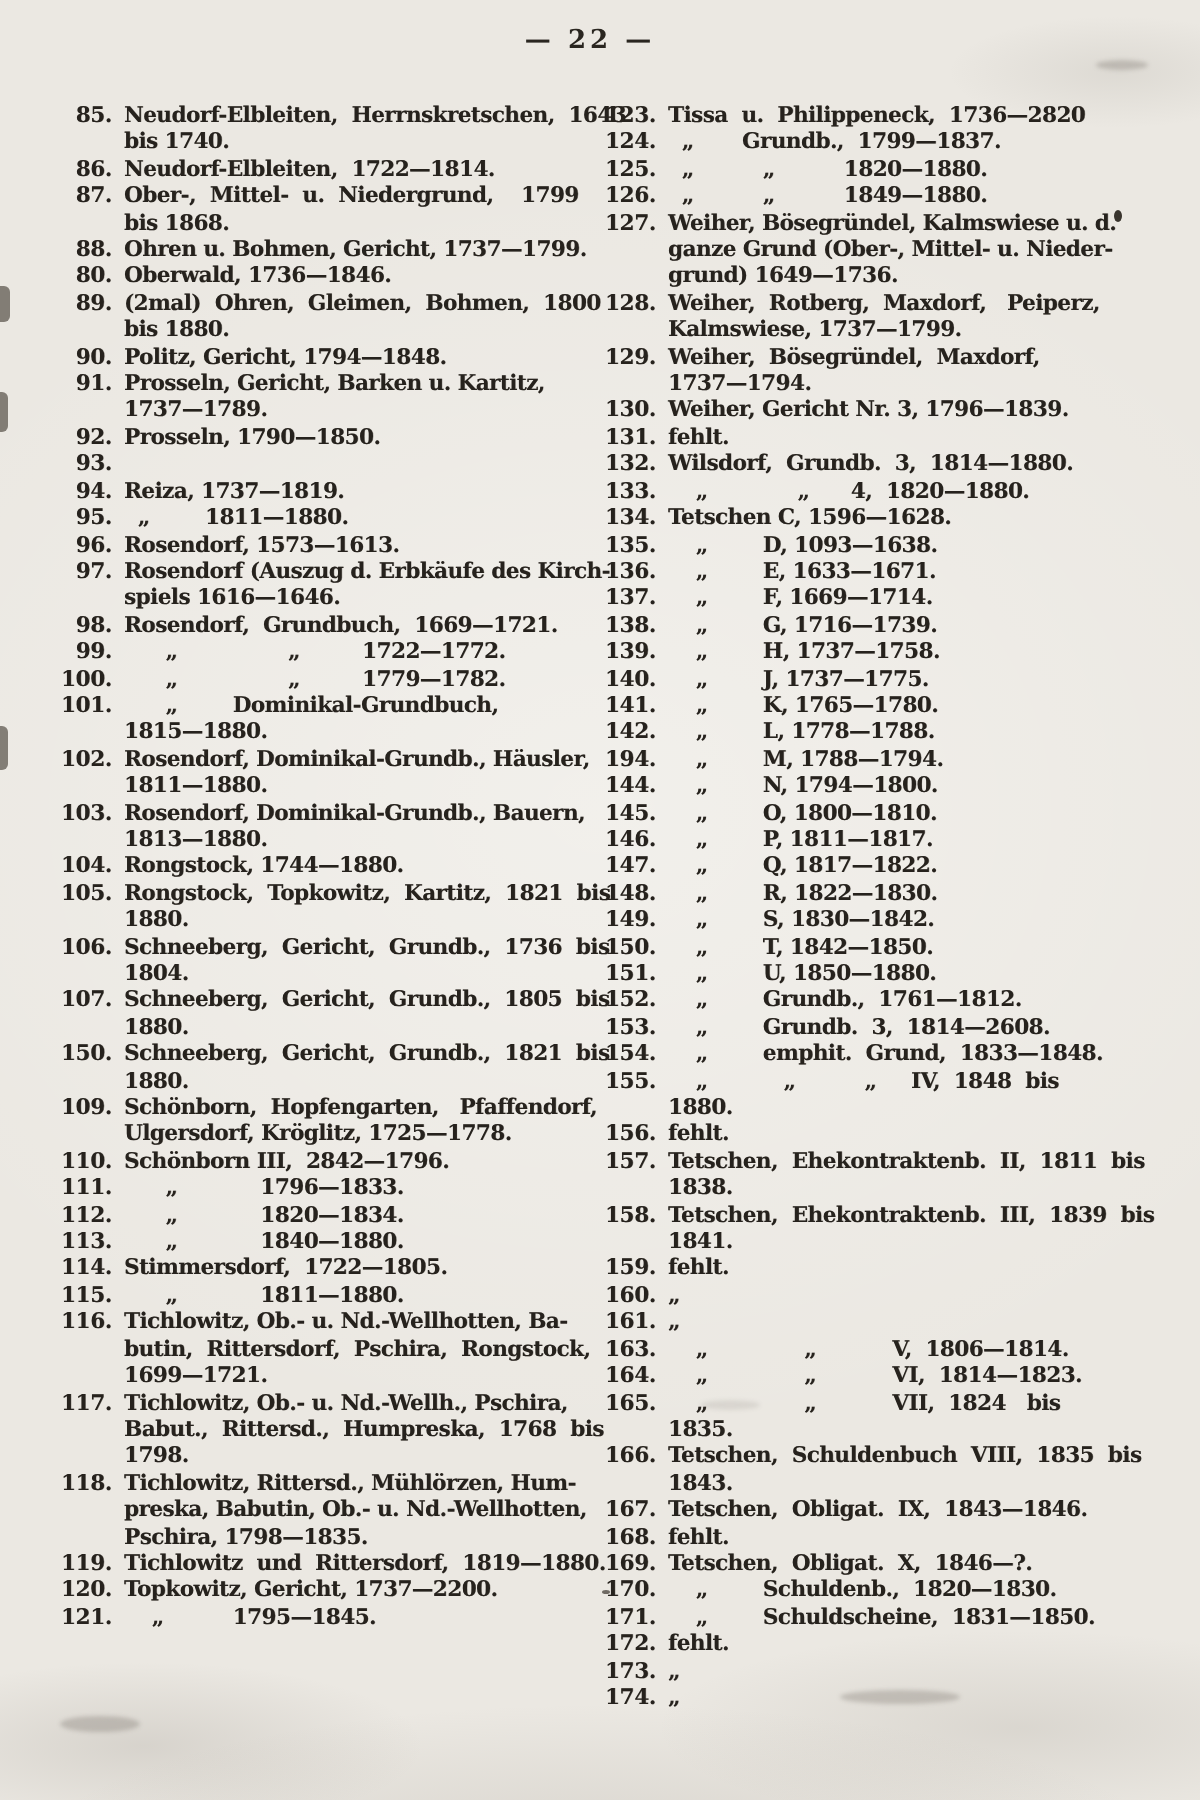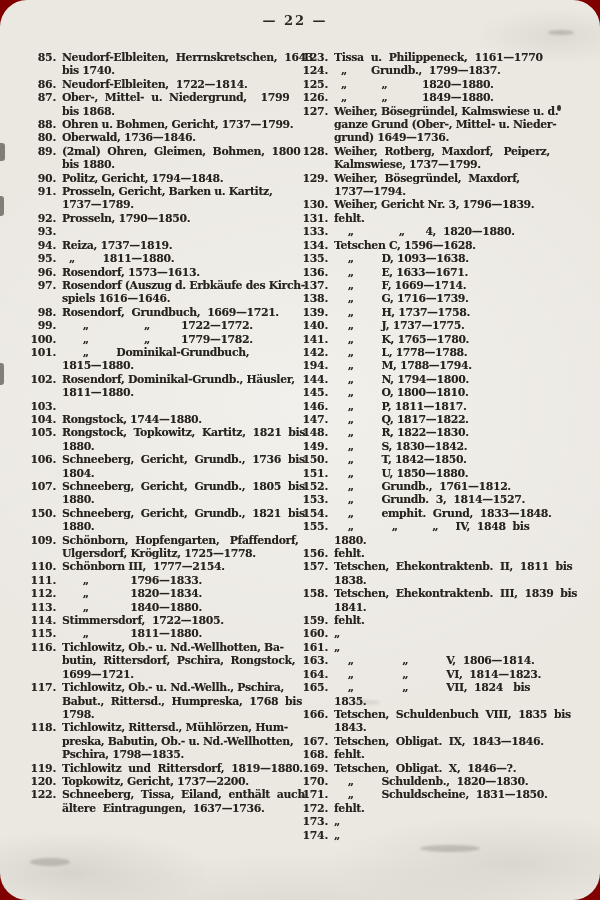--- a/index.html
+++ b/index.html
@@ -11,21 +11,20 @@
   .page{
     position:relative;width:600px;height:900px;
     background:
       radial-gradient(ellipse 420px 120px at 50% 104%, rgba(120,112,100,0.18), rgba(120,112,100,0) 70%),
       radial-gradient(ellipse 200px 60px at 12% 97%, rgba(110,102,92,0.16), rgba(110,102,92,0) 70%),
       radial-gradient(ellipse 260px 70px at 85% 96%, rgba(115,108,96,0.14), rgba(115,108,96,0) 70%),
       radial-gradient(ellipse 120px 40px at 93% 4%, rgba(120,115,105,0.12), rgba(120,115,105,0) 70%),
       radial-gradient(ellipse 500px 400px at 50% 45%, rgba(255,255,253,0.35), rgba(255,255,253,0) 80%),
       #ebe8e2;
     color:#221e1a;
-    border-radius:27px;
   }
   .pagenum{
     position:absolute;top:13px;left:0;right:10px;
     text-align:center;font-size:13px;font-weight:bold;letter-spacing:2px;
     color:#2a2620;
   }
   .col{position:absolute;top:51px;}
   .col-left{left:26px;width:290px;}
   .col-right{left:298px;width:297px;}
   .entry{display:flex;align-items:flex-start;}
@@ -149,20 +148,22 @@
   </div>
 
   <div class="entry">
     <span class="num">102.</span>
     <span class="txt">Rosendorf, Dominikal-Grundb., Häusler,
 1811—1880.</span>
   </div>
 
   <div class="entry">
     <span class="num">103.</span>
+    <span class="txt">Rosendorf, Dominikal-Grundb., Bauern,
+1813—1880.</span>
   </div>
 
   <div class="entry">
     <span class="num">104.</span>
     <span class="txt">Rongstock, 1744—1880.</span>
   </div>
 
   <div class="entry">
     <span class="num">105.</span>
     <span class="txt">Rongstock,  Topkowitz,  Kartitz,  1821  bis
@@ -188,21 +189,21 @@
   </div>
 
   <div class="entry">
     <span class="num">109.</span>
     <span class="txt">Schönborn,  Hopfengarten,   Pfaffendorf,
 Ulgersdorf, Kröglitz, 1725—1778.</span>
   </div>
 
   <div class="entry">
     <span class="num">110.</span>
-    <span class="txt">Schönborn III,  1777—2154.</span>
+    <span class="txt">Schönborn III,  2842—1796.</span>
   </div>
 
   <div class="entry">
     <span class="num">111.</span>
     <span class="txt">      „            1796—1833.</span>
   </div>
 
   <div class="entry">
     <span class="num">112.</span>
     <span class="txt">      „            1820—1834.</span>
@@ -247,31 +248,30 @@
   <div class="entry">
     <span class="num">119.</span>
     <span class="txt">Tichlowitz  und  Rittersdorf,  1819—1880.</span>
   </div>
 
   <div class="entry">
     <span class="num">120.</span>
     <span class="txt">Topkowitz, Gericht, 1737—2200.</span>
   </div>
 
-
-  <div class="entry">
-    <span class="num">122.</span>
-    <span class="txt">Schneeberg,  Tissa,  Eiland,  enthält  auch
-ältere  Eintragungen,  1637—1736.</span>
-  </div>
+  <div class="entry">
+    <span class="num">121.</span>
+    <span class="txt">    „          1795—1845.</span>
+  </div>
+
 </div>
   <div class="col col-right" id="col-right">
   <div class="entry">
     <span class="num">123.</span>
-    <span class="txt">Tissa  u.  Philippeneck,  1161—1770</span>
+    <span class="txt">Tissa  u.  Philippeneck,  1736—2820</span>
   </div>
 
   <div class="entry">
     <span class="num">124.</span>
     <span class="txt">  „       Grundb.,  1799—1837.</span>
   </div>
 
   <div class="entry">
     <span class="num">125.</span>
     <span class="txt">  „          „          1820—1880.</span>
@@ -304,20 +304,24 @@
   <div class="entry">
     <span class="num">130.</span>
     <span class="txt">Weiher, Gericht Nr. 3, 1796—1839.</span>
   </div>
 
   <div class="entry">
     <span class="num">131.</span>
     <span class="txt">fehlt.</span>
   </div>
 
+  <div class="entry">
+    <span class="num">132.</span>
+    <span class="txt">Wilsdorf,  Grundb.  3,  1814—1880.</span>
+  </div>
 
   <div class="entry">
     <span class="num">133.</span>
     <span class="txt">    „             „      4,  1820—1880.</span>
   </div>
 
   <div class="entry">
     <span class="num">134.</span>
     <span class="txt">Tetschen C, 1596—1628.</span>
   </div>
@@ -407,21 +411,21 @@
     <span class="txt">    „        U, 1850—1880.</span>
   </div>
 
   <div class="entry">
     <span class="num">152.</span>
     <span class="txt">    „        Grundb.,  1761—1812.</span>
   </div>
 
   <div class="entry">
     <span class="num">153.</span>
-    <span class="txt">    „        Grundb.  3,  1814—1527.</span>
+    <span class="txt">    „        Grundb.  3,  1814—2608.</span>
   </div>
 
   <div class="entry">
     <span class="num">154.</span>
     <span class="txt">    „        emphit.  Grund,  1833—1848.</span>
   </div>
 
   <div class="entry">
     <span class="num">155.</span>
     <span class="txt">    „           „          „     IV,  1848  bis

